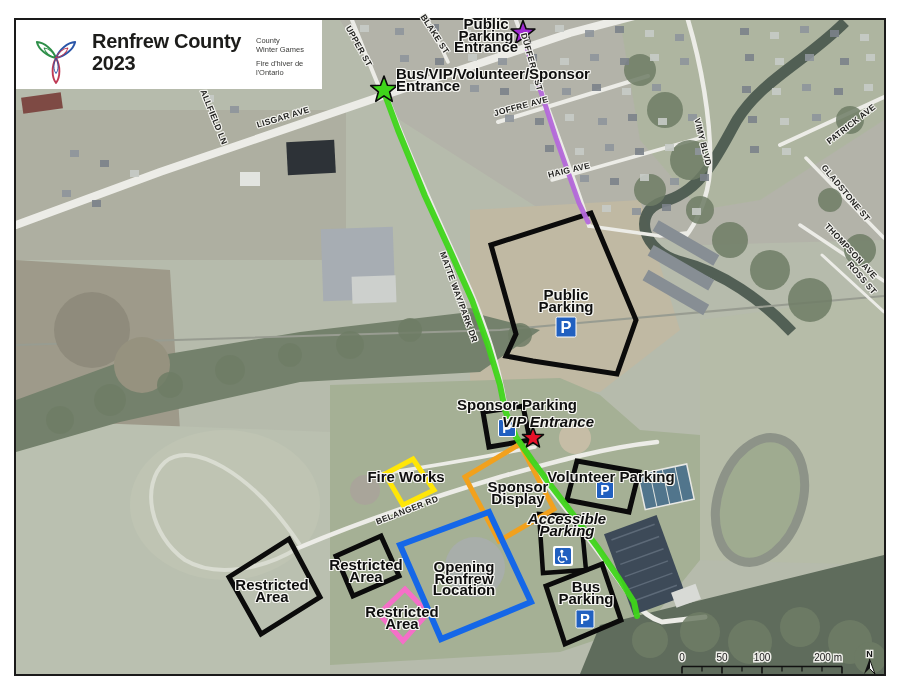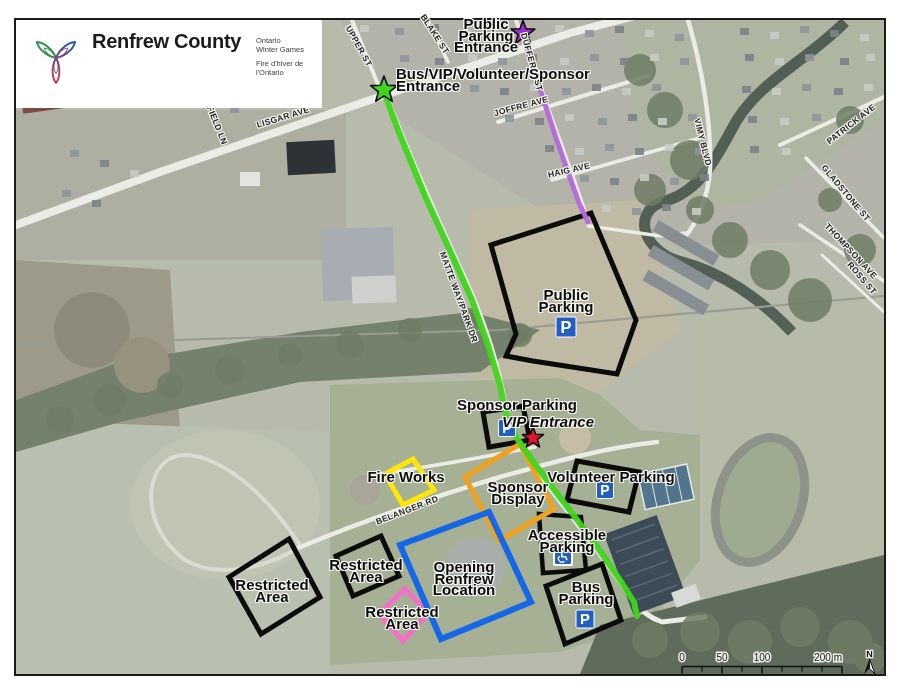--- a/index.html
+++ b/index.html
@@ -12,21 +12,21 @@
     white-space:nowrap;transform:translate(-50%,-50%);
     text-shadow:-1px -1px 0 #f2f2ee,1px -1px 0 #f2f2ee,-1px 1px 0 #f2f2ee,1px 1px 0 #f2f2ee,0 -1px 0 #f2f2ee,0 1px 0 #f2f2ee,-1px 0 0 #f2f2ee,1px 0 0 #f2f2ee;
   }
   .annotation{
     position:absolute;font-weight:bold;font-size:15px;line-height:11.5px;color:#0e0e0e;
     text-align:center;white-space:nowrap;transform:translate(-50%,-50%);
     text-shadow:-1px -1px 0 #f5f5f1,1px -1px 0 #f5f5f1,-1px 1px 0 #f5f5f1,1px 1px 0 #f5f5f1,0 -1px 0 #f5f5f1,0 1px 0 #f5f5f1,-1px 0 0 #f5f5f1,1px 0 0 #f5f5f1;
   }
   .annotation.align-left{text-align:left;transform:translate(0,-50%);}
   .logo-box{
-    position:absolute;left:16px;top:20px;width:306px;height:88px;background:#ffffff;z-index:8;
+    position:absolute;left:16px;top:20px;width:306px;height:69px;background:#ffffff;z-index:8;
   }
   .logo-mark{position:absolute;left:12px;top:4px;}
   .logo-title{position:absolute;left:76px;top:10px;font-weight:bold;font-size:20px;line-height:22px;color:#1c1c1a;letter-spacing:-0.3px;}
   .logo-org{position:absolute;left:240px;top:17px;font-size:7.5px;line-height:8.5px;color:#3c3c3a;}
   .logo-org .org-block{margin-bottom:6px;}
 </style>
 </head>
 <body>
 
 <div class="stage">
@@ -343,21 +343,21 @@
       <div class="annotation" style="left: 548px; top: 422px; font-style: italic;">
         <div>VIP Entrance</div>
       </div>
       <div class="annotation" style="left: 611px; top: 477px;">
         <div>Volunteer Parking</div>
       </div>
       <div class="annotation" style="left: 518px; top: 492px;">
         <div>Sponsor</div>
         <div>Display</div>
       </div>
-      <div class="annotation" style="left: 567px; top: 540px;">
+      <div class="annotation" style="left: 567px; top: 524px; font-style: italic;">
         <div>Accessible</div>
         <div>Parking</div>
       </div>
       <div class="annotation" style="left: 586px; top: 592px;">
         <div>Bus</div>
         <div>Parking</div>
       </div>
       <div class="annotation" style="left: 464px; top: 578px;">
         <div>Opening</div>
         <div>Renfrew</div>
@@ -392,24 +392,25 @@
           <path d="M0,0 C -4.5,-8 -4.5,-19 0,-25 C 4.5,-19 4.5,-8 0,0 Z" stroke="#bf3a55" stroke-width="1.5" transform="scale(0.62)"></path>
         </g>
         <g transform="rotate(180)">
           <path d="M0,0 C -4.5,-8 -4.5,-19 0,-25 C 4.5,-19 4.5,-8 0,0 Z" stroke="#bf3a55" stroke-width="1.9"></path>
           <path d="M0,0 C -4.5,-8 -4.5,-19 0,-25 C 4.5,-19 4.5,-8 0,0 Z" stroke="#2a55a8" stroke-width="1.5" transform="scale(0.62)"></path>
         </g>
       </g>
     </svg>
     <div class="logo-title">
       <div>Renfrew County</div>
+      <div>2023</div>
     </div>
     <div class="logo-org">
       <div class="org-block">
-        <div>Ontario</div>
+        <div>County</div>
         <div>Winter Games</div>
       </div>
       <div class="org-block">
         <div>Fire d'hiver de</div>
         <div>l'Ontario</div>
       </div>
     </div>
   </div>
 </div>
 

